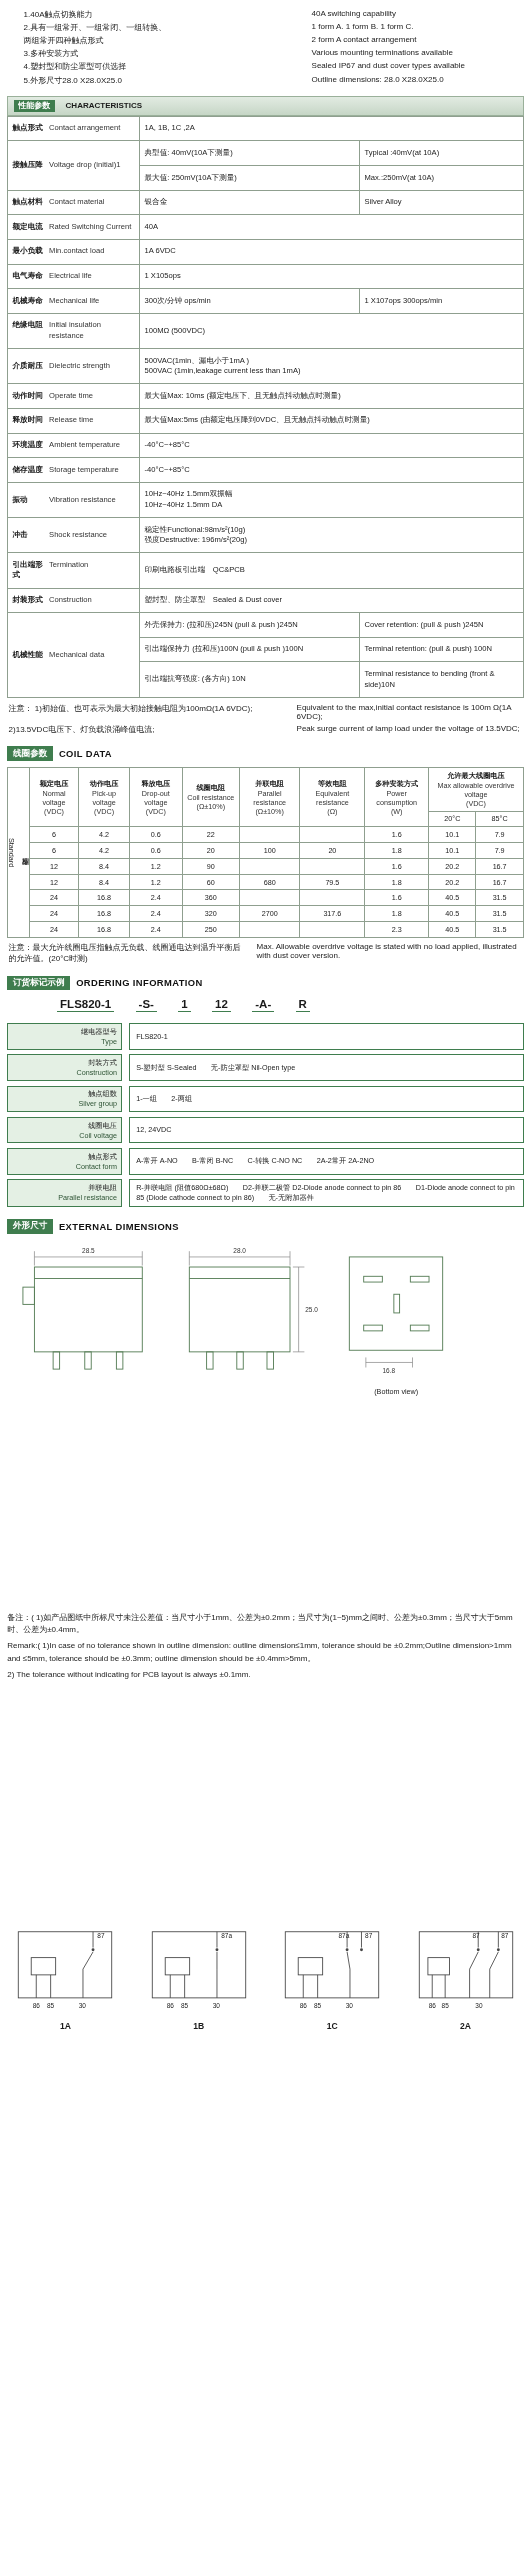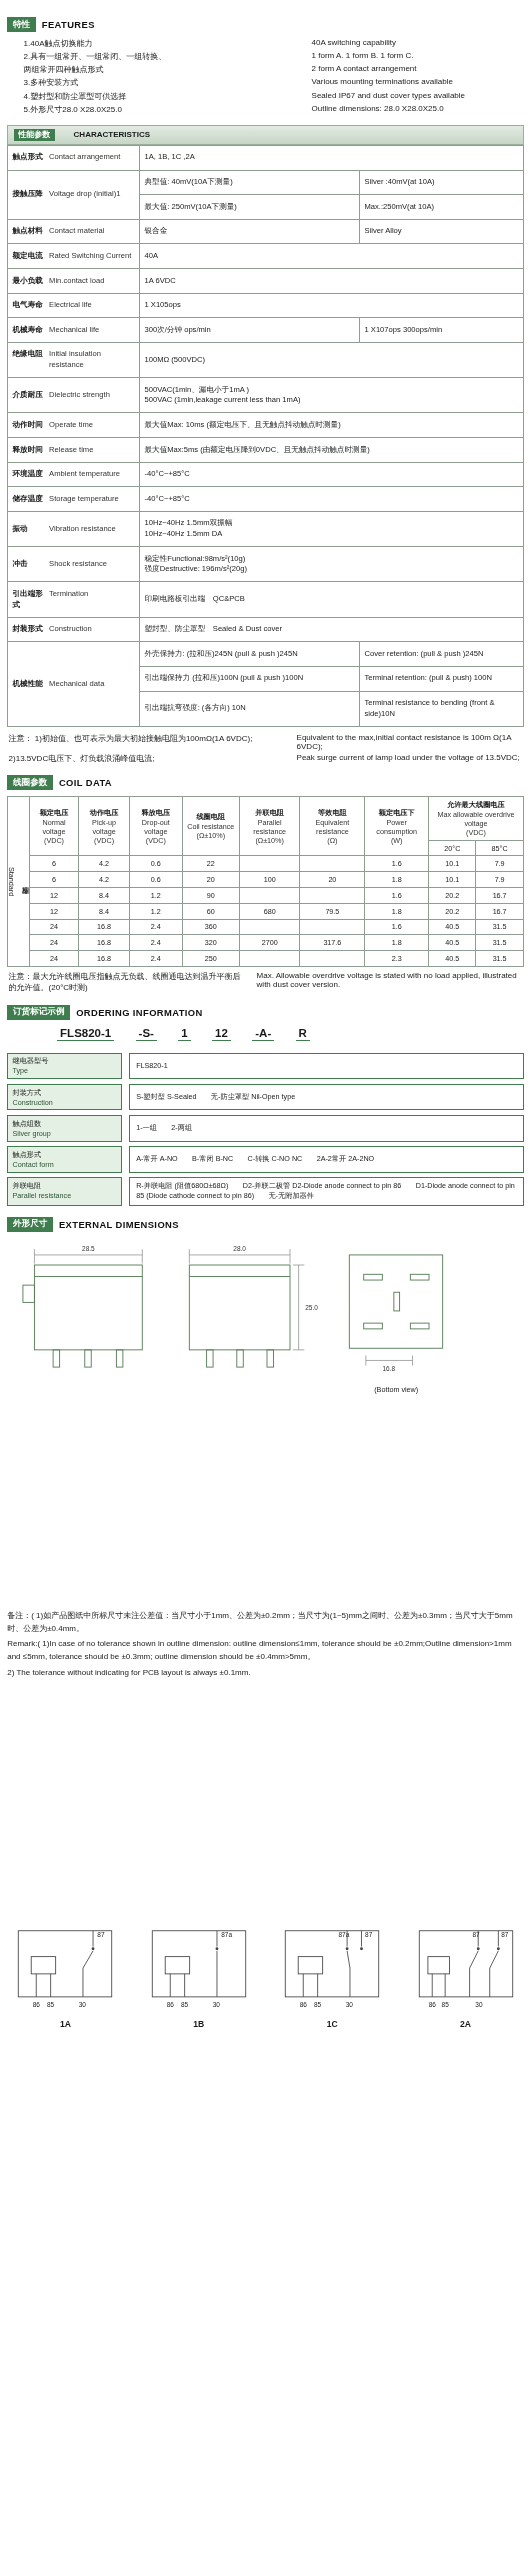--- a/index.html
+++ b/index.html
@@ -15,21 +15,21 @@
   .sec .chip { background:#3f7d4e; color:#fff; padding:1.4px 5.8px; font-size:8.6px; }
   .sec .sec-en { font-size:9.4px; letter-spacing:0.4px; color:#111; }
 
   
   .feat-grid { margin:2.9px 1.4px 10px; }
   .feat-row { display:flex; margin:2.2px 0; }
   .feat-cn { width:288px; flex:none;margin-left:15px; }
   .feat-en { flex:1; color:#222; }
 
   
-  .charbar { display:flex; align-items:center; gap:19px; background:linear-gradient(#e2ebe2,#c6d6c6);
+  .charbar { display:flex; align-items:center; gap:11px; background:linear-gradient(#e2ebe2,#c6d6c6);
              border:0.7px solid #9ab09a; padding:2.9px 5.8px; font-weight:bold; margin-top:8.6px; }
   .charbar .chip { background:#3f7d4e; color:#fff; padding:0.7px 4.3px; font-size:8px; }
   table.char { width:100%; border-collapse:collapse; table-layout:fixed; }
   table.char td { border:0.7px solid #8f9f8f; padding:6.5px 4.3px; font-size:7.6px; line-height:1.4;
                   vertical-align:middle; word-wrap:break-word; }
   .lbl { display:flex; gap:3.6px; }
   .lbl .cn { width:33px; flex:none; font-weight:bold; }
   .lbl .en { flex:1; color:#333; }
   .notes { margin:5.8px 1.4px 2.9px; }
   .note-row { display:flex; margin:2.2px 0; }
@@ -48,21 +48,21 @@
   table.coil th .en { display:block; color:#333; }
   table.coil th .unit { display:block; color:#333; }
   .coil-note { display:flex; gap:10px; margin:4.3px 1.4px 0; }
   .coil-note .note-cn { width:238px; }
 
   
   .ord-code { display:flex; gap:21.6px; margin:7.2px 0 11.5px 50px; font-size:11.5px; font-weight:bold; }
   .ord-code span { border-bottom:1.4px solid #3f7d4e; padding:0 2.9px 1.4px; }
   .ord-row { display:flex; gap:7.2px; margin:4.3px 0; align-items:stretch; }
   .ord-label { width:115px; flex:none; border:0.7px solid #3f7d4e; background:#e4f0e4;
-               padding:2.9px 4.3px; text-align:left; font-size:7.2px; }
+               padding:2.9px 4.3px; text-align:right; font-size:7.2px; }
   .ord-label .en { display:block; color:#2c5233; }
   .ord-val { flex:1; border:0.7px solid #3f7d4e; padding:2.9px 5.8px; font-size:7.2px;
              display:flex; align-items:center; line-height:1.45; }
 
   
   .dims-row { display:flex; gap:0; margin:10px 0 0; align-items:flex-start; }
   .fig { display:flex; flex-direction:column; align-items:center; }
   .fig-caption { font-size:7.2px; margin-top:2.9px; color:#222; }
   .remarks { margin-top:216px; line-height:1.6; }
   .remarks p { margin:2.9px 0; }
@@ -72,24 +72,20 @@
   .wd { display:flex; flex-direction:column; align-items:center; }
   .wd-label { font-weight:bold; font-size:8.6px; margin-top:2.9px; }
 
   svg text { font-family:"Liberation Sans","DejaVu Sans",sans-serif; }
 </style>
 </head>
 <body>
 
 <div class="page">
 
-  <div class="sec">
-    <span class="chip">特性</span>
-    <span class="sec-en">FEATURES</span>
-  </div>
   <div class="feat-grid">
     <div class="feat-row">
         <span class="feat-cn">1.40A触点切换能力</span>
         <span class="feat-en">40A switching capability</span>
       </div>
     <div class="feat-row">
         <span class="feat-cn">2.具有一组常开、一组常闭、一组转换、</span>
         <span class="feat-en">1 form A. 1 form B. 1 form C.</span>
       </div>
     <div class="feat-row">
@@ -132,21 +128,21 @@
         <td colspan="2">1A, 1B, 1C ,2A</td>
       </tr>
       <tr>
         <td rowspan="2">
             <div class="lbl">
               <span class="cn">接触压降</span>
               <span class="en">Voltage drop (initial)1</span>
             </div>
           </td>
         <td>典型值:  40mV(10A下测量)</td>
-        <td>Silver :40mV(at 10A)</td>
+        <td>Typical :40mV(at 10A)</td>
       </tr>
       <tr>
         <td>最大值: 250mV(10A下测量)</td>
         <td>Max.:250mV(at 10A)</td>
       </tr>
       <tr>
         <td>
             <div class="lbl">
               <span class="cn">触点材料</span>
               <span class="en">Contact material</span>
@@ -371,21 +367,21 @@
               <span class="cn">并联电阻</span>
               <span class="en">Parallel resistance</span>
               <span class="unit">(Ω±10%)</span>
             </th>
           <th rowspan="2">
               <span class="cn">等效电阻</span>
               <span class="en">Equivalent resistance</span>
               <span class="unit">(Ω)</span>
             </th>
           <th rowspan="2">
-              <span class="cn">额定电压下</span>
+              <span class="cn">多种安装方式</span>
               <span class="en">Power consumption</span>
               <span class="unit">(W)</span>
             </th>
           <th colspan="2">
               <span class="cn">允许最大线圈电压</span>
               <span class="en">Max allowable overdrive voltage</span>
               <span class="unit">(VDC)</span>
             </th>
         </tr>
         <tr>
@@ -501,20 +497,24 @@
     </div>
     <div class="ord-row">
       <div class="ord-label"><span>封装方式</span><span class="en">Construction</span></div>
       <div class="ord-val">S-塑封型  S-Sealed　　无-防尘罩型  Nil-Open type</div>
     </div>
     <div class="ord-row">
       <div class="ord-label"><span>触点组数</span><span class="en">Silver group</span></div>
       <div class="ord-val">1-一组　　2-两组</div>
     </div>
     <div class="ord-row">
+      <div class="ord-label"><span>线圈电压</span><span class="en">Coil voltage</span></div>
+      <div class="ord-val">12, 24VDC</div>
+    </div>
+    <div class="ord-row">
       <div class="ord-label"><span>触点形式</span><span class="en">Contact form</span></div>
       <div class="ord-val">A-常开 A-NO　　B-常闭 B-NC　　C-转换 C-NO NC　　2A-2常开 2A-2NO</div>
     </div>
     <div class="ord-row">
       <div class="ord-label"><span>并联电阻</span><span class="en">Parallel resistance</span></div>
       <div class="ord-val">R-并联电阻 (阻值680Ω±68Ω)　　D2-并联二极管 D2-Diode anode connect to pin 86　　D1-Diode anode connect to pin 85 (Diode cathode connect to pin 86)　　无-无附加器件</div>
     </div>
   </div>
 
   <div class="sec">

